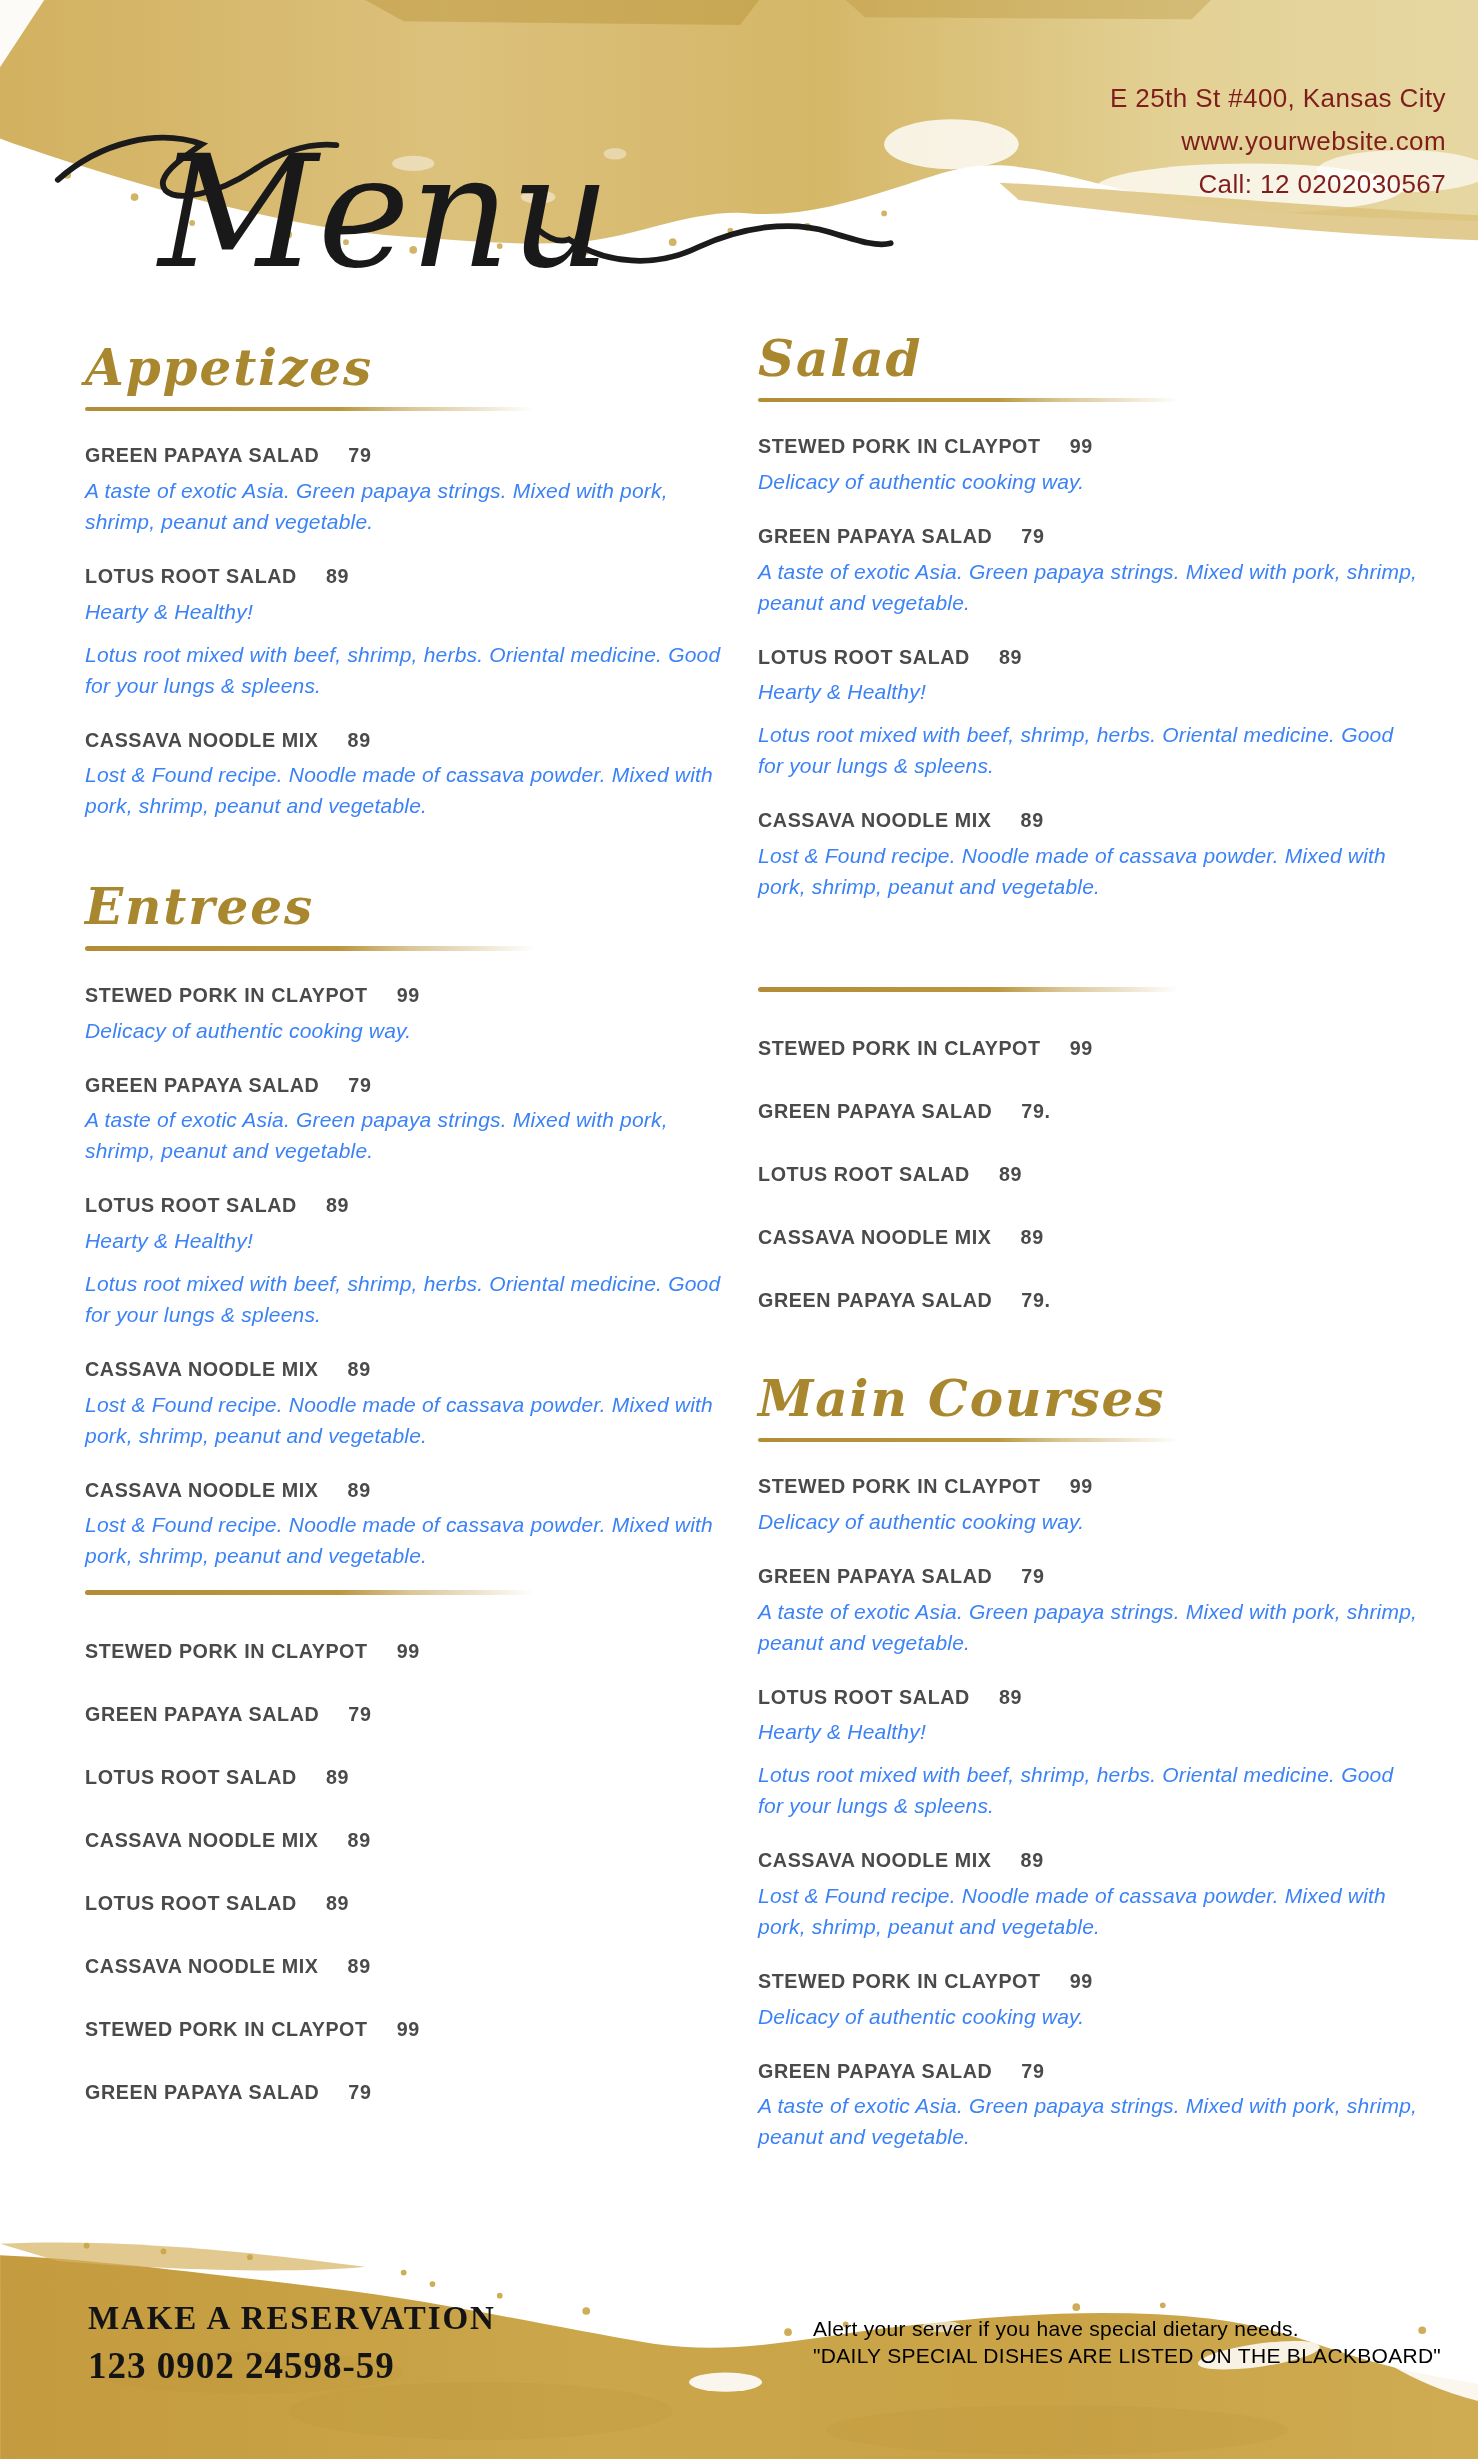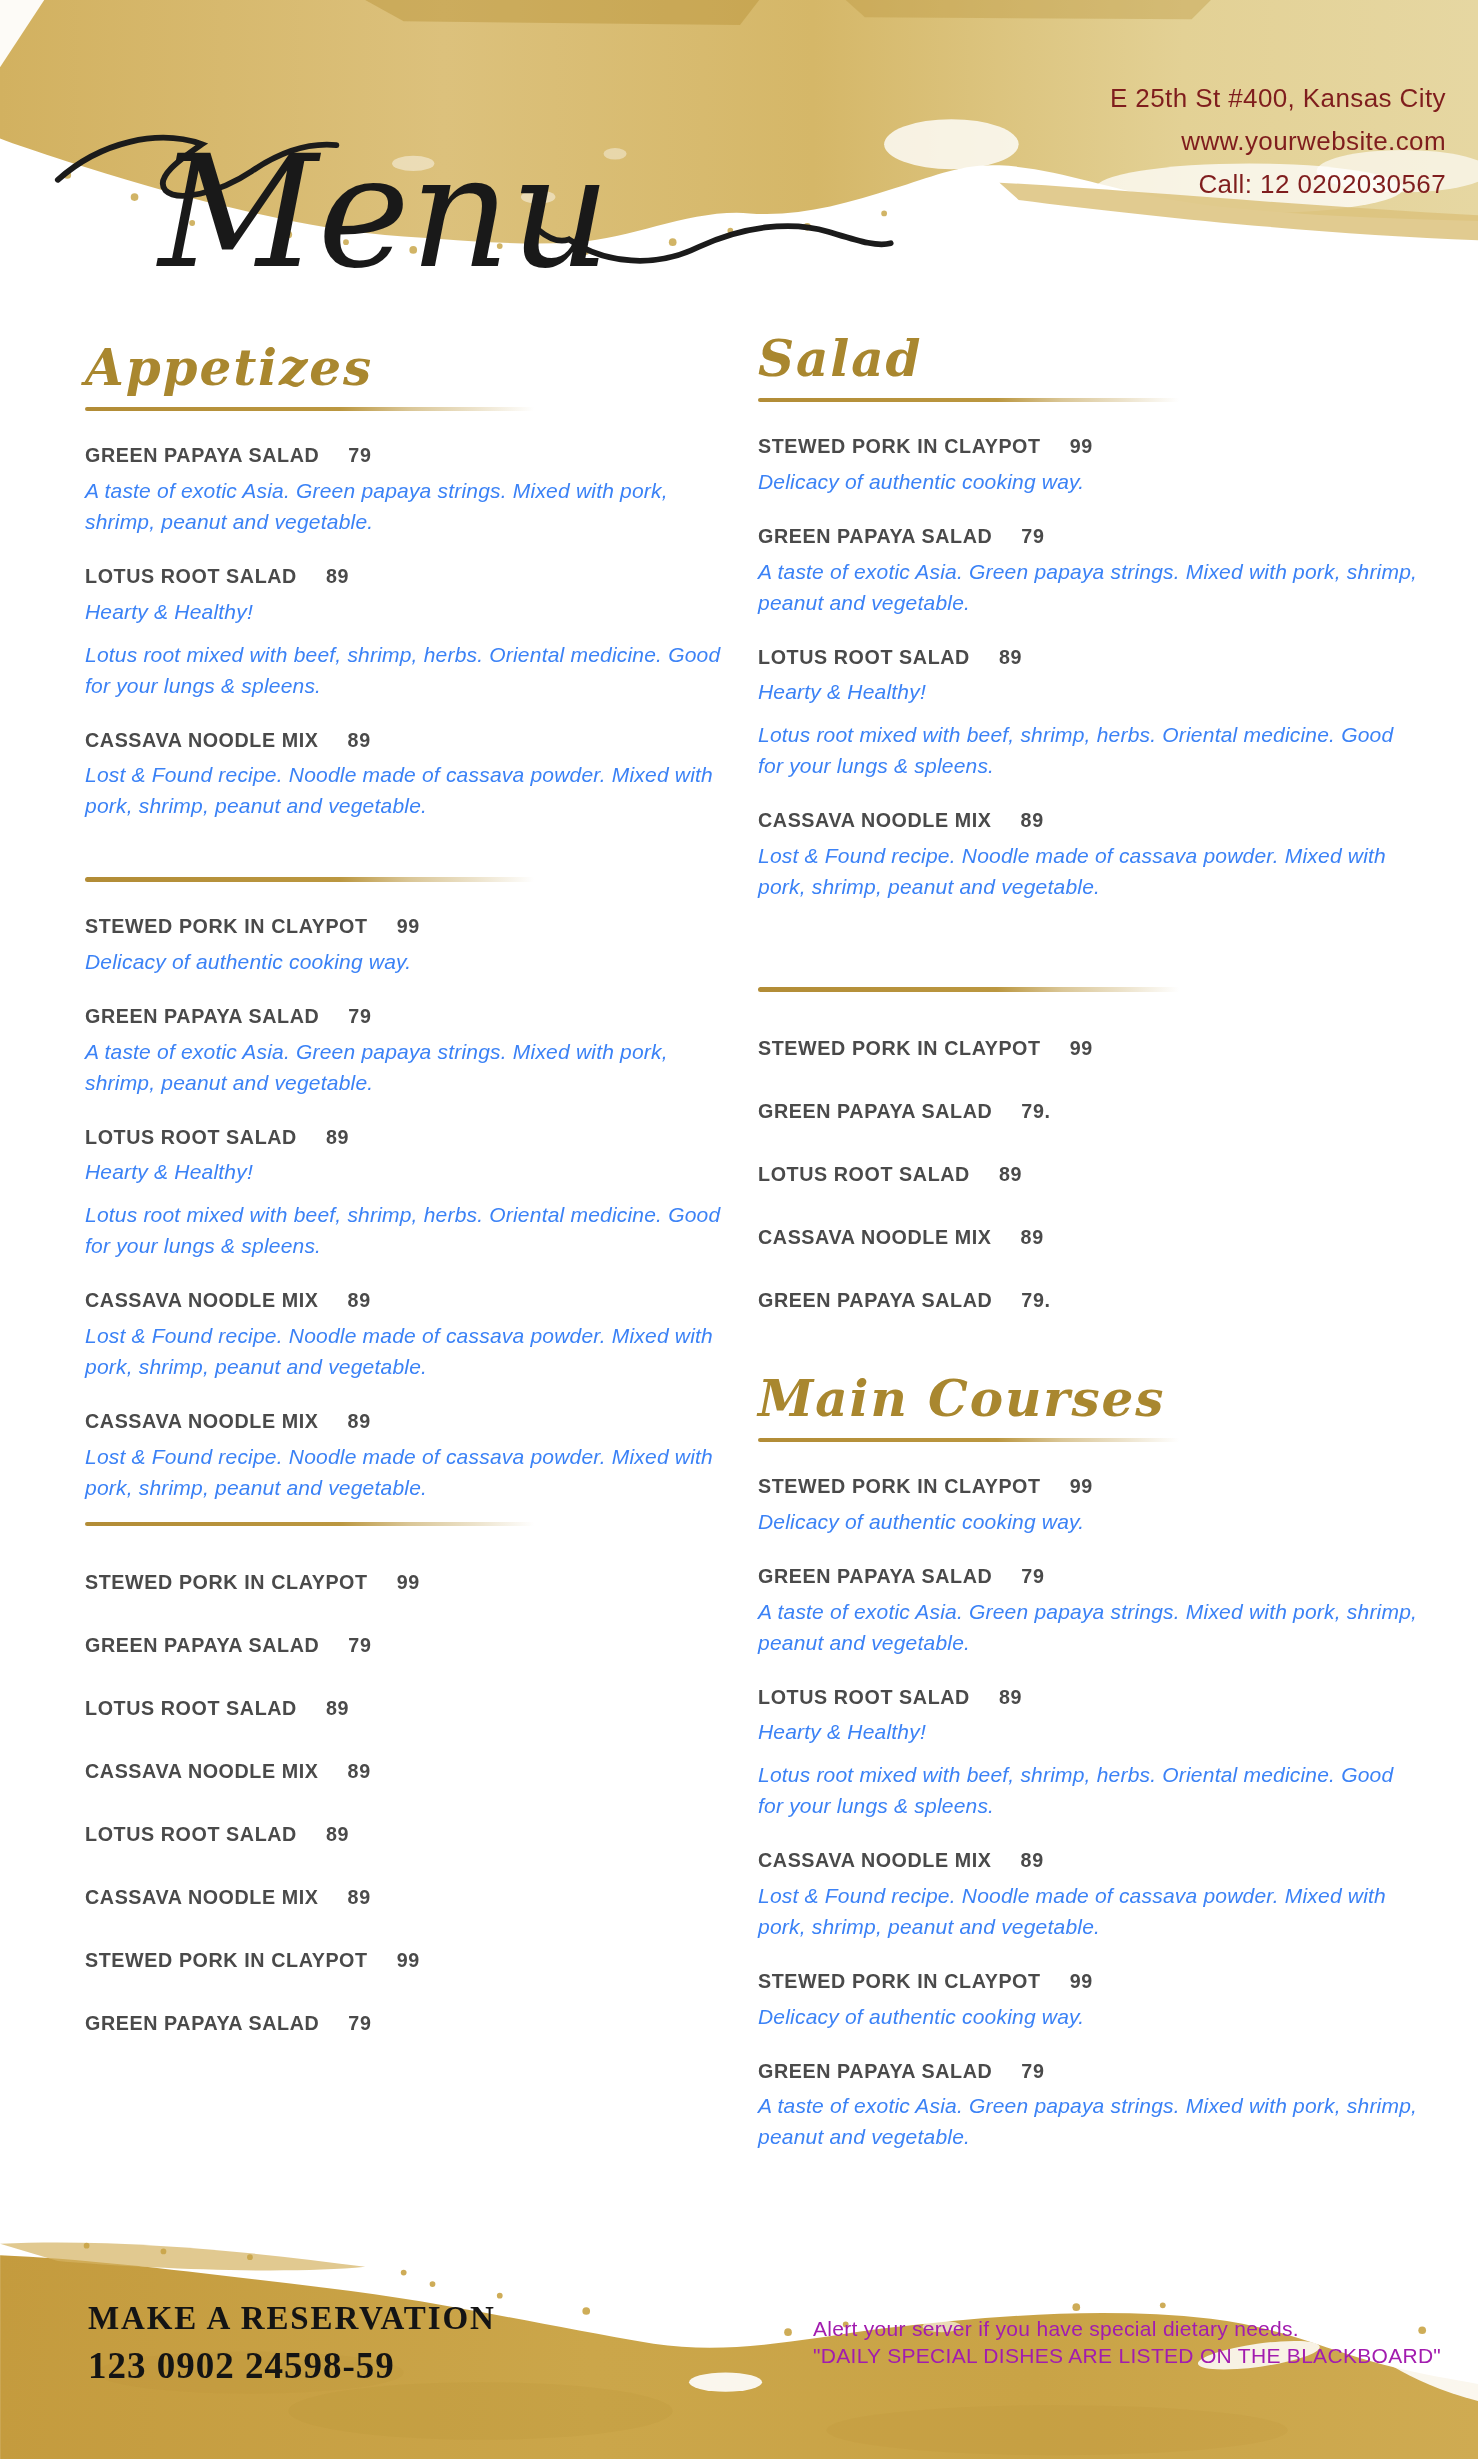--- a/index.html
+++ b/index.html
@@ -69,21 +69,21 @@
   
   .reservation {
     position:absolute; left:88px; top:2271px; color:#141414;
     font-family:"Liberation Serif", serif;
     margin-top:28px;
   }
   .reservation-title { margin:0; font-size:33px; font-weight:bold; letter-spacing:1.9px; line-height:38px; }
   .reservation-phone { margin:7.7px 0 0 0; font-size:37px; font-weight:bold; letter-spacing:1px; line-height:42px; }
 
   .dietary {
-    position:absolute; left:813px; top:2315px; color:#a21caf;
+    position:absolute; left:813px; top:2315px; color:#000000;
     font-size:21px; line-height:27px; letter-spacing:0.3px;
   }
   .dietary p { margin:0; }
 </style>
 </head>
 <body>
 
 <div class="page">
 
   <svg class="brush brush-top" width="1479" height="298" viewBox="0 0 1539 310" aria-hidden="true">
@@ -160,20 +160,21 @@
             <p class="item-desc">Hearty &amp; Healthy!</p>
             <p class="item-desc">Lotus root mixed with beef, shrimp, herbs. Oriental medicine. Good for your lungs &amp; spleens.</p>
           </div>
           <div class="item">
             <div class="item-title"><span class="item-name">CASSAVA NOODLE MIX</span><span class="item-price">89</span></div>
             <p class="item-desc">Lost &amp; Found recipe. Noodle made of cassava powder. Mixed with pork, shrimp, peanut and vegetable.</p>
           </div>
         </div>
       </section>
       <section class="menu-section">
+        <h2 class="script-heading">Entrees</h2>
         <div class="gold-rule"></div>
         <div class="items">
           <div class="item">
             <div class="item-title"><span class="item-name">STEWED PORK IN CLAYPOT</span><span class="item-price">99</span></div>
             <p class="item-desc">Delicacy of authentic cooking way.</p>
           </div>
           <div class="item">
             <div class="item-title"><span class="item-name">GREEN PAPAYA SALAD</span><span class="item-price">79</span></div>
             <p class="item-desc">A taste of exotic Asia. Green papaya strings. Mixed with pork, shrimp, peanut and vegetable.</p>
           </div>

